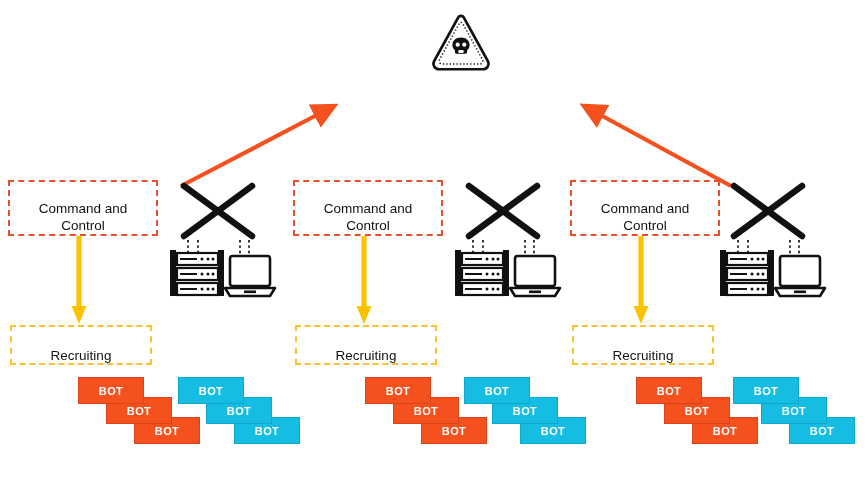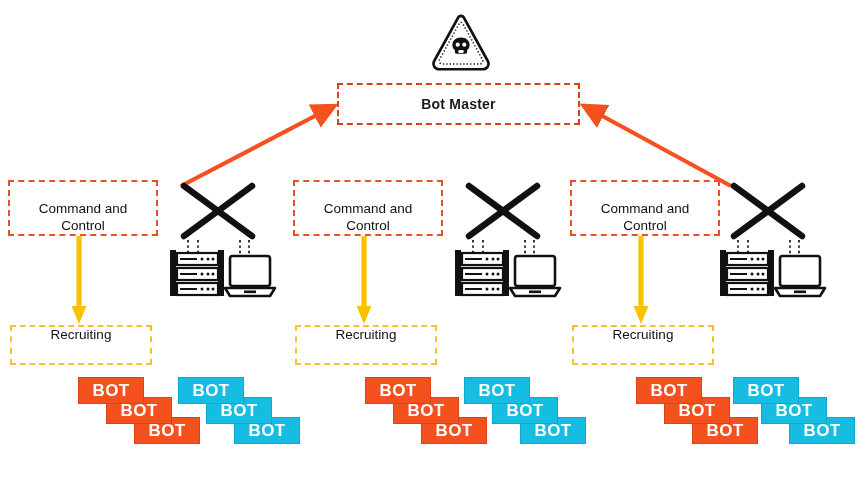--- a/index.html
+++ b/index.html
@@ -67,21 +67,21 @@
   }
 
   
   .rec-box {
     top: 325px;
     width: 142px;
     height: 40px;
     border: 2.5px dashed #FBC02D;
     box-sizing: border-box;
     display: flex;
-    align-items: flex-start;
+    align-items: flex-end;
     justify-content: center;
   }
   .rec-label {
     font-size: 13.5px;
     color: #111111;
   }
 
   
   .yarrow { top: 236px; width: 18px; height: 90px; }
 
@@ -92,21 +92,21 @@
   .bigarrow { left: 0; top: 0; width: 868px; height: 488px; pointer-events: none; }
 
   
   .bot-card {
     width: 66px;
     height: 27px;
     box-sizing: border-box;
     display: flex;
     align-items: center;
     justify-content: center;
-    font-size: 17px;
+    font-size: 11px;
     font-weight: bold;
     color: #ffffff;
     letter-spacing: 0.4px;
   }
   .bot-orange { background: #F4511E; border: 1px solid #D8431A; }
   .bot-cyan   { background: #15BDE3; border: 1px solid #0FA8CC; }
 </style>
 </head>
 <body>
 
@@ -115,23 +115,20 @@
   <svg class="abs warn-icon" viewBox="0 0 62 62">
     <path d="M28.2 5.5 L4.2 49.0 a5.5 5.5 0 0 0 4.8 8.2 L53.0 57.2 a5.5 5.5 0 0 0 4.8 -8.2 L33.8 5.5 a3.2 3.2 0 0 0 -5.6 0 Z" fill="#ffffff" stroke="#111111" stroke-width="2.6" stroke-linejoin="round"></path>
     <path d="M29.2 11.6 L9.6 47.5 a3.0 3.0 0 0 0 2.6 4.5 L49.8 52.0 a3.0 3.0 0 0 0 2.6 -4.5 L32.8 11.6 a2.0 2.0 0 0 0 -3.6 0 Z" fill="none" stroke="#111111" stroke-width="1.5" stroke-dasharray="1.3 2.1" stroke-linejoin="round"></path>
 
     <path d="M31 25.5 c-5.3 0 -8.6 3.3 -8.6 7.6 c0 2.6 1.2 4.2 2.5 5.2 l0 2.0 c0 0.8 0.6 1.4 1.4 1.4 l9.4 0 c0.8 0 1.4 -0.6 1.4 -1.4 l0 -2.0 c1.3 -1.0 2.5 -2.6 2.5 -5.2 c0 -4.3 -3.3 -7.6 -8.6 -7.6 Z" fill="#111111"></path>
     <circle cx="27.7" cy="32.7" r="2.1" fill="#ffffff"></circle>
     <circle cx="34.3" cy="32.7" r="2.1" fill="#ffffff"></circle>
     <rect x="28.3" y="38.0" width="5.4" height="2.9" rx="1.2" fill="#ffffff"></rect>
   </svg>
 
-  <div class="abs botmaster-box">
-    <span class="botmaster-label">Bot Master</span>
-  </div>
 
   <svg class="abs bigarrow" viewBox="0 0 868 488">
     <defs>
       <marker id="ah-left" markerWidth="7" markerHeight="7" refX="5.2" refY="3.5" orient="auto" markerUnits="strokeWidth">
         <path d="M0,0.4 L6.4,3.5 L0,6.6 Z" fill="#F4511E"></path>
       </marker>
     </defs>
 
     <line x1="181" y1="186" x2="334" y2="106" stroke="#F4511E" stroke-width="4.2" marker-end="url(#ah-left)"></line>
 

